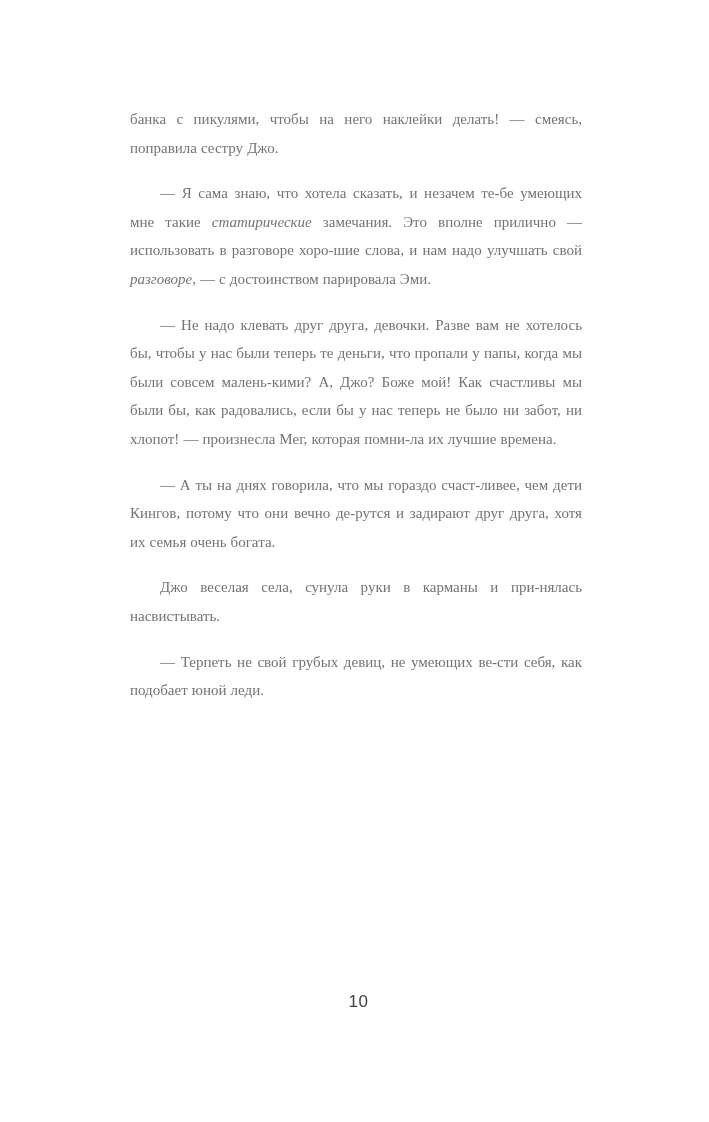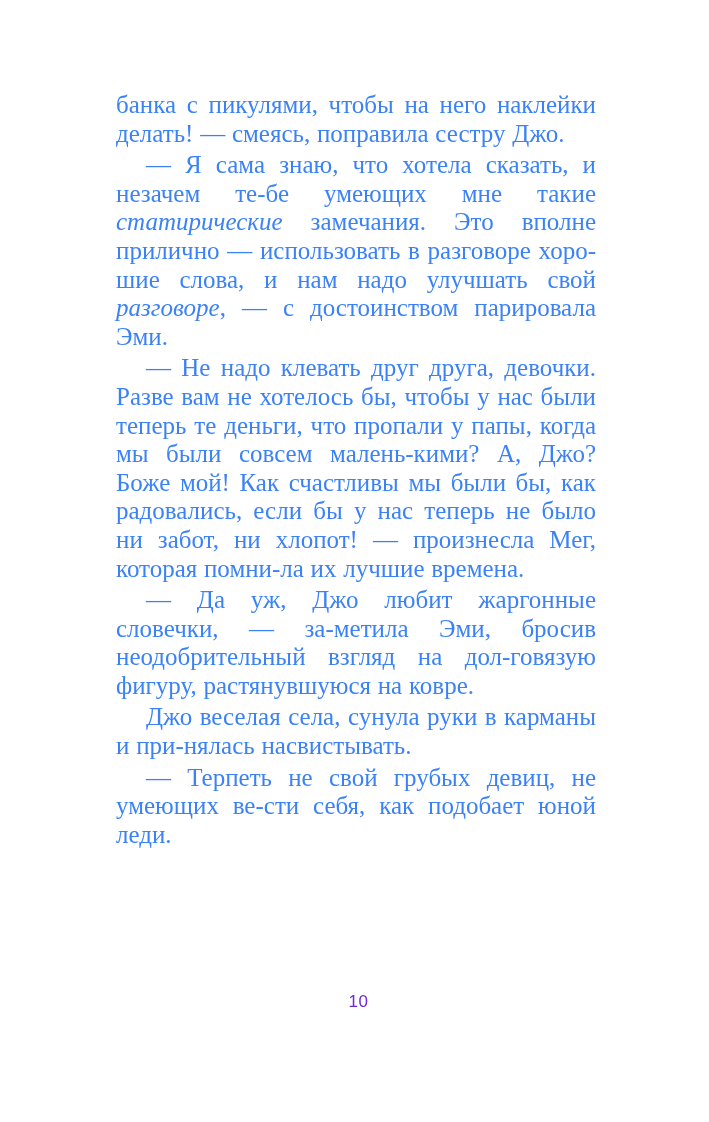--- a/index.html
+++ b/index.html
@@ -21,55 +21,55 @@
     background: #ffffff;
     box-sizing: border-box;
   }
   .text-block {
     position: absolute;
     left: 113px;
     top: 88px;
     width: 486px;
   }
   p.para {
-    margin: 3px;
-    font-size: 25px;
+    margin: 17px;
+    font-size: 15px;
     line-height: 28.6px;
     text-align: justify;
     text-justify: inter-word;
     word-spacing: 0.02em;
     hyphens: manual;
-    color: #3b82f6;
+    color: #737373;
   }
   p.para.indent {
     text-indent: 30px;
   }
   p.para.noindent {
     text-indent: 0;
   }
   em {
   }
   .folio {
     position: absolute;
     left: 8px;
     right: 0;
     top: 992px;
     text-align: center;
     font-size: 17px;
     font-family: "Liberation Sans", sans-serif;
-    color: #6d28d9;
+    color: #404040;
     letter-spacing: 0.5px;
   }
 </style>
 </head>
 <body>
 
 <div class="page">
   <div class="text-block" id="text-block">
       <p class="para noindent"><span>банка с пикулями, чтобы на него наклейки делать! — смеясь, поправила сестру Джо.</span></p>
       <p class="para indent"><span>— Я сама знаю, что хотела сказать, и незачем те-бе умеющих мне такие </span><em>статирические</em><span> замечания. Это вполне прилично — использовать в разговоре хоро-шие слова, и нам надо улучшать свой </span><em>разговоре</em><span>, — с достоинством парировала Эми.</span></p>
       <p class="para indent"><span>— Не надо клевать друг друга, девочки. Разве вам не хотелось бы, чтобы у нас были теперь те деньги, что пропали у папы, когда мы были совсем малень-кими? А, Джо? Боже мой! Как счастливы мы были бы, как радовались, если бы у нас теперь не было ни забот, ни хлопот! — произнесла Мег, которая помни-ла их лучшие времена.</span></p>
-      <p class="para indent"><span>— Да уж, Джо любит жаргонные словечки, — за-метила Эми, бросив неодобрительный взгляд на дол-говязую фигуру, растянувшуюся на ковре.</span></p>
+      <p class="para indent"><span>— А ты на днях говорила, что мы гораздо счаст-ливее, чем дети Кингов, потому что они вечно де-рутся и задирают друг друга, хотя их семья очень богата.</span></p>
       <p class="para indent"><span>Джо веселая села, сунула руки в карманы и при-нялась насвистывать.</span></p>
       <p class="para indent"><span>— Терпеть не свой грубых девиц, не умеющих ве-сти себя, как подобает юной леди.</span></p>
     </div>
   <div class="folio">10</div>
 </div>
 
 </body></html>

